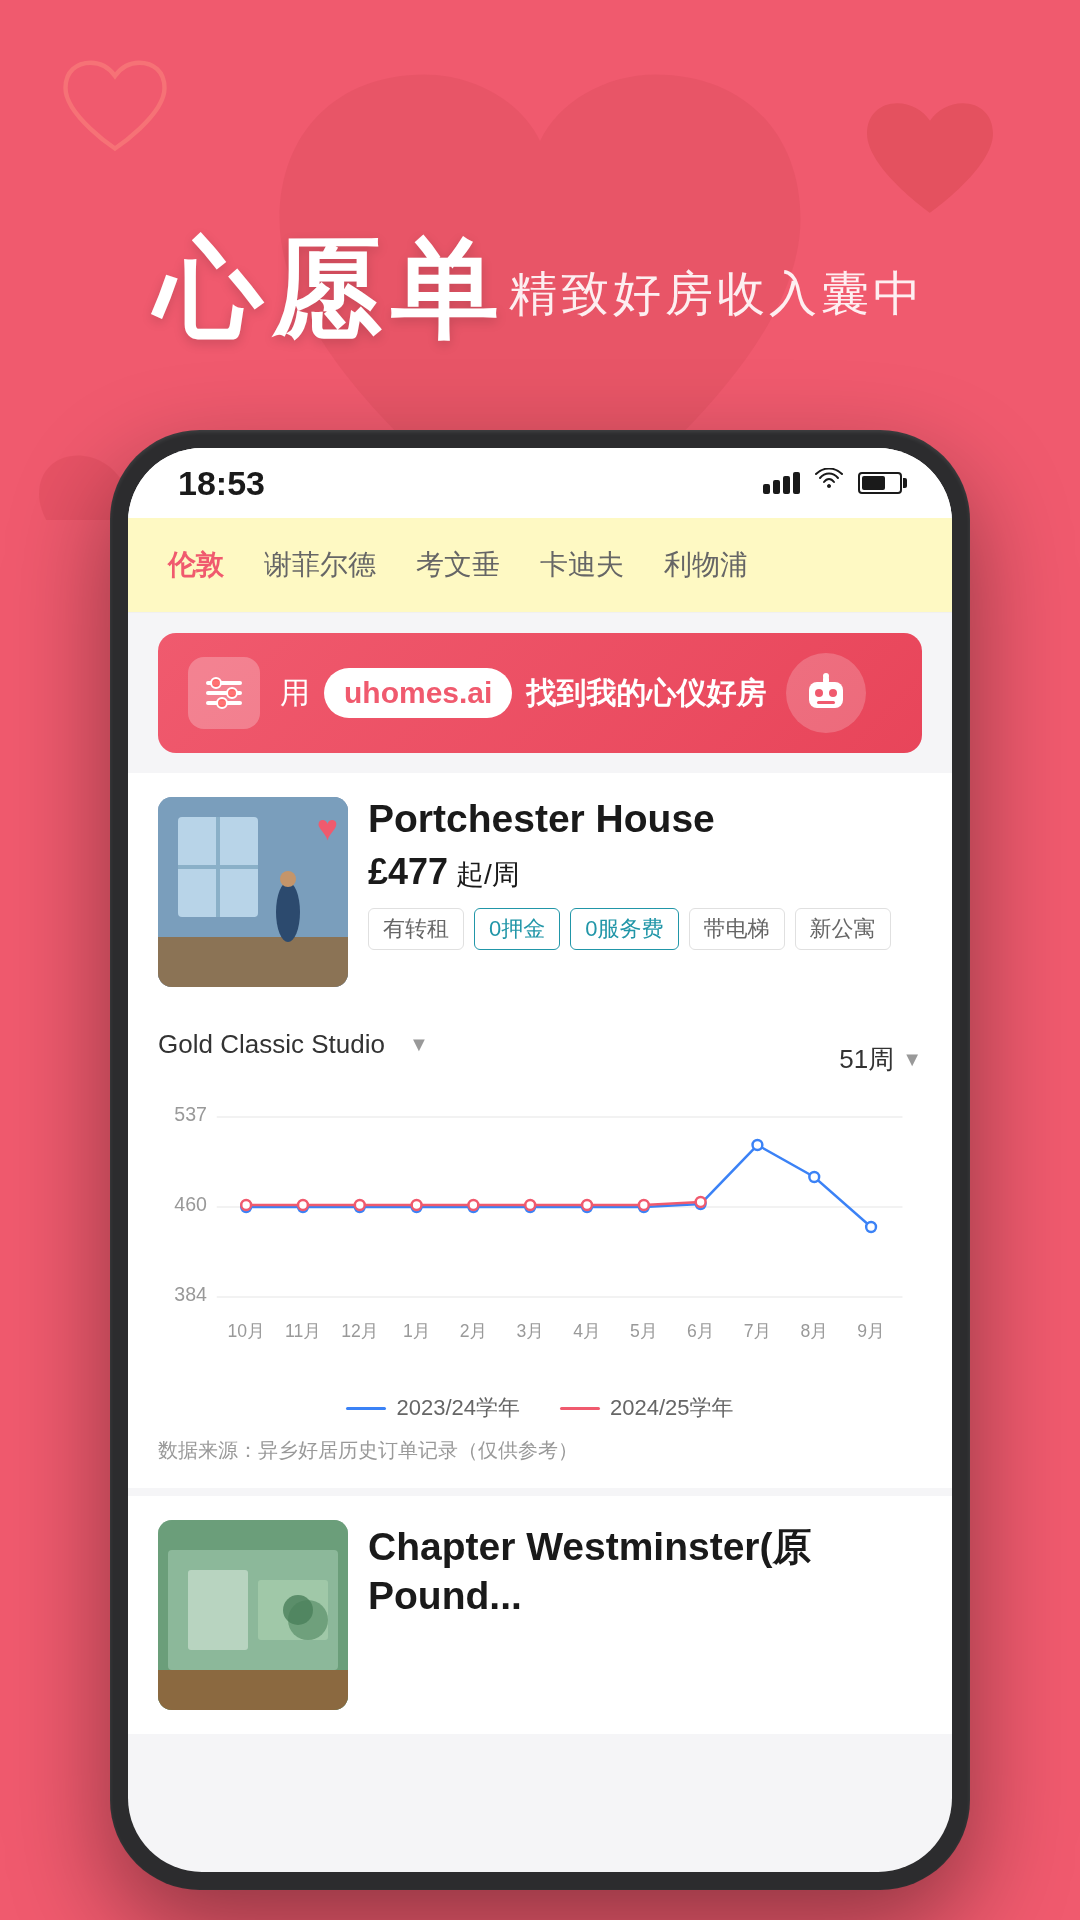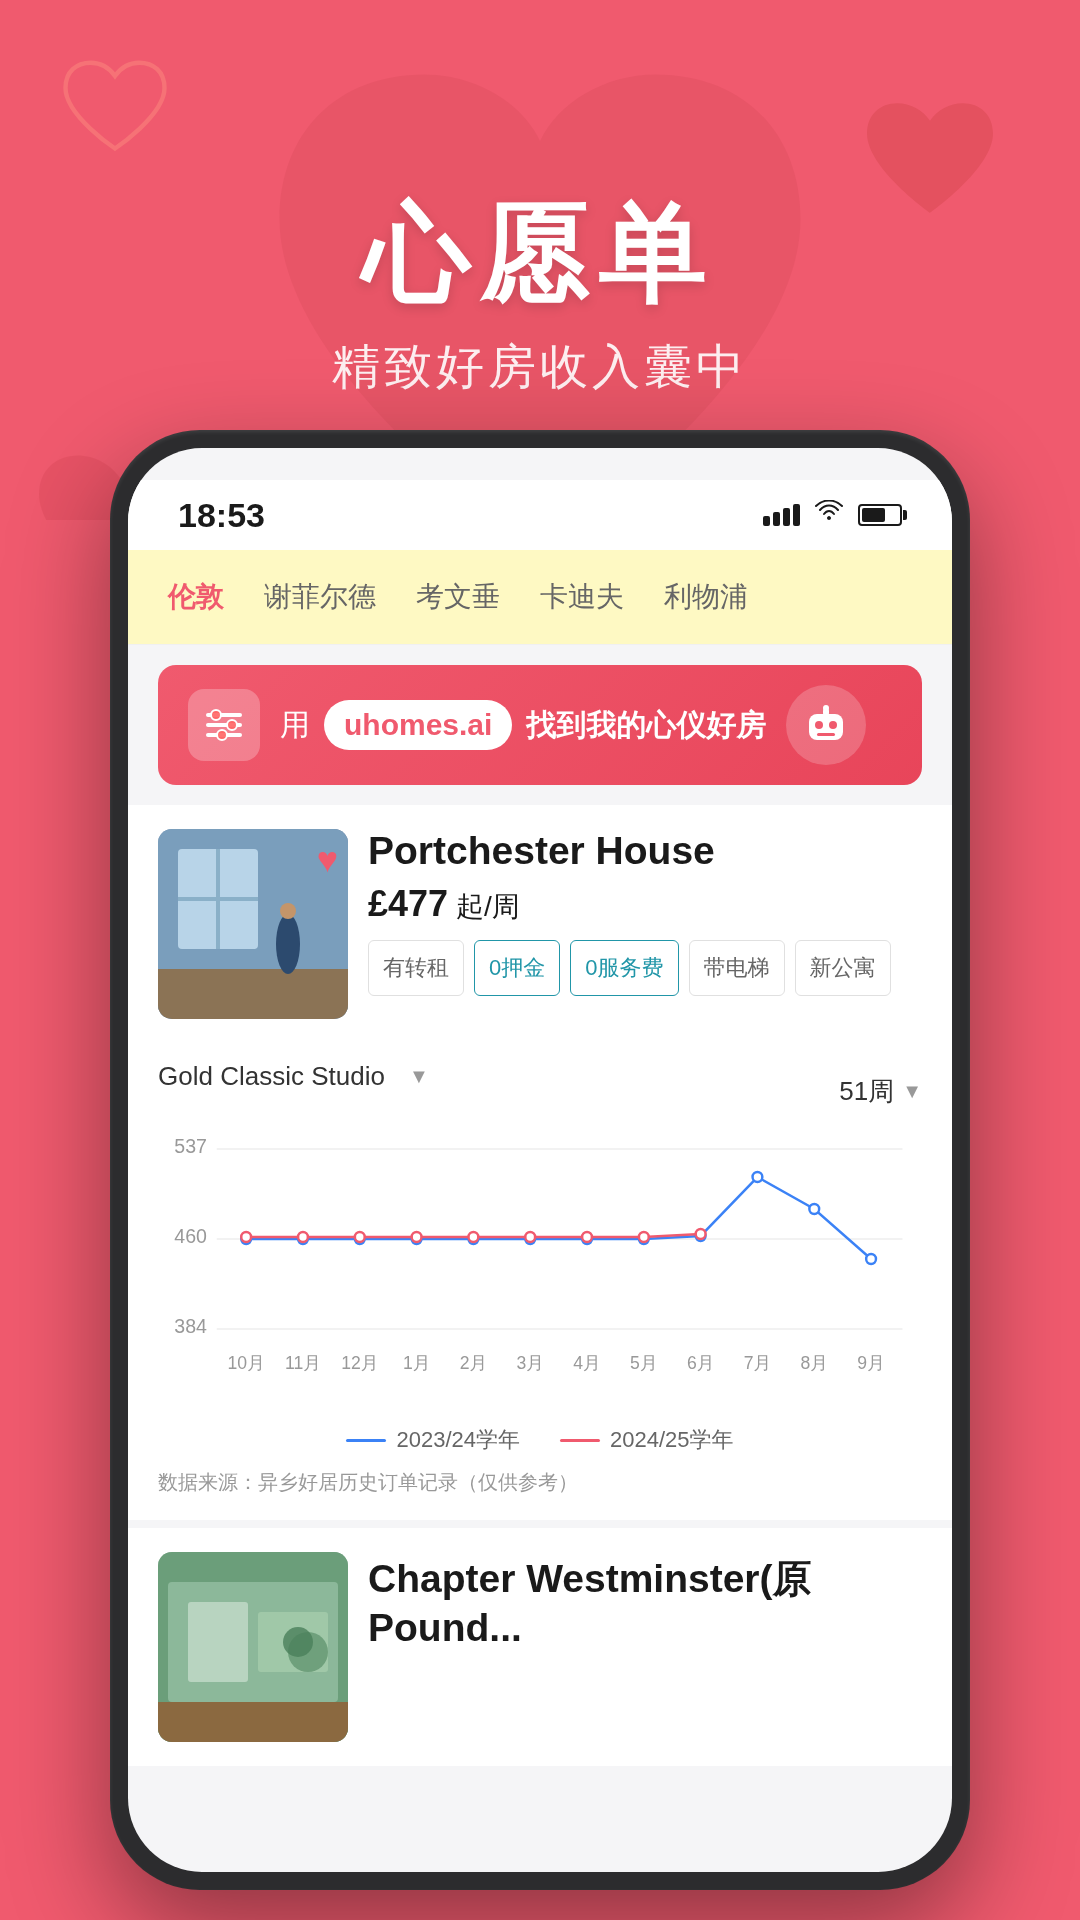--- a/index.html
+++ b/index.html
@@ -55,21 +55,21 @@
     }
 
     
     .hero {
       position: absolute;
       top: 0;
       left: 0;
       right: 0;
       height: 520px;
       display: flex;
-      flex-direction: column;
+      flex-direction: row;
       align-items: center;
       justify-content: center;
       padding-top: 60px;
     }
     .hero-title {
       font-size: 108px;
       font-weight: 800;
       color: white;
       letter-spacing: 10px;
       text-shadow: 0 4px 12px rgba(0,0,0,0.15);
@@ -108,21 +108,20 @@
     }
 
     
     .status-bar {
       height: 70px;
       background: white;
       display: flex;
       align-items: center;
       justify-content: space-between;
       padding: 0 50px;
-      margin-top: 32px;
     }
     .status-time {
       font-size: 34px;
       font-weight: 600;
       color: #1a1a1a;
     }
     .status-icons {
       display: flex;
       align-items: center;
       gap: 14px;
@@ -318,21 +317,21 @@
       font-weight: 700;
       color: #1a1a1a;
     }
     .property-tags {
       display: flex;
       flex-wrap: wrap;
       gap: 10px;
     }
     .tag {
       font-size: 22px;
-      padding: 12px 14px;
+      padding: 5px 14px;
       border-radius: 6px;
       border: 1px solid #E0E0E0;
       color: #666;
     }
     .tag.blue {
       color: #2196a8;
       border-color: #2196a8;
     }
 
     

